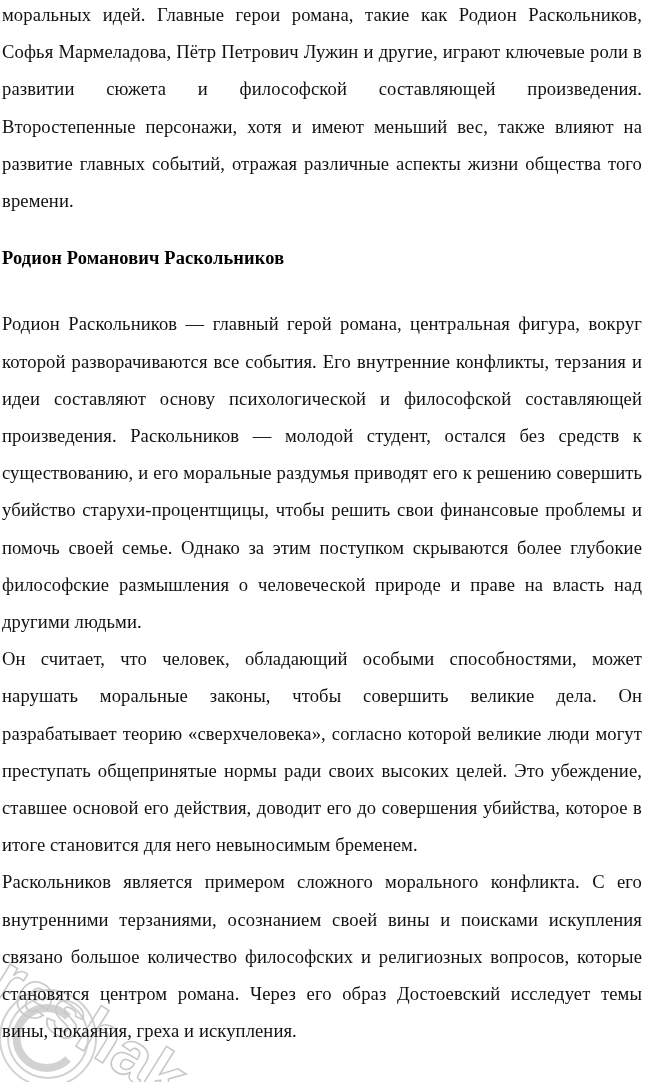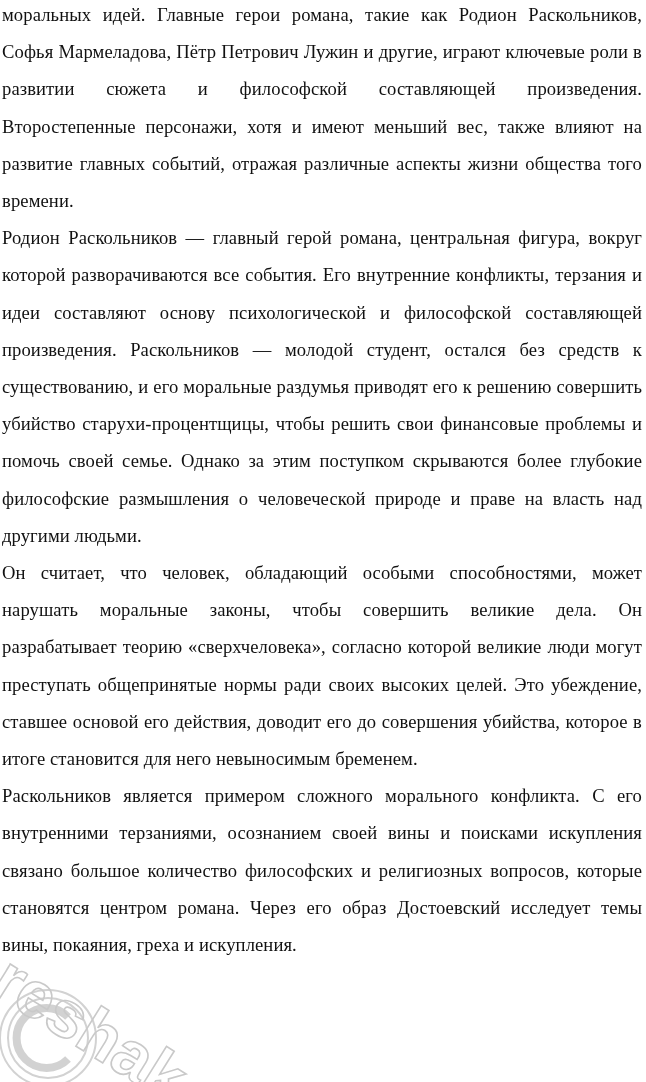--- a/index.html
+++ b/index.html
@@ -51,21 +51,21 @@
     padding: 0;
     font-size: 18.4px;
     line-height: 37.2px;
     font-weight: bold;
     text-align: left;
     color: #000000;
     letter-spacing: 0.15px;
   }
 
   h2.heading + p.para {
-    margin-top: 4px;
+    margin-top: 28px;
   }
 
   
   .doc-body > p.para:first-child {
     margin-top: -4px;
   }
 
   
   #watermark {
     position: absolute;
@@ -117,20 +117,21 @@
       <g transform="rotate(32 10 75)">
         <text class="wm-text" x="4" y="92">reshak.ru</text>
       </g>
     </svg>
   </div>
 
   <div class="doc-body">
 
     <p class="para">моральных идей. Главные герои романа, такие как Родион Раскольников, Софья Мармеладова, Пётр Петрович Лужин и другие, играют ключевые роли в развитии сюжета и философской составляющей произведения. Второстепенные персонажи, хотя и имеют меньший вес, также влияют на развитие главных событий, отражая различные аспекты жизни общества того времени.</p>
 
+    <h2 class="heading">Родион Романович Раскольников</h2>
 
     <p class="para">Родион Раскольников — главный герой романа, центральная фигура, вокруг которой разворачиваются все события. Его внутренние конфликты, терзания и идеи составляют основу психологической и философской составляющей произведения. Раскольников — молодой студент, остался без средств к существованию, и его моральные раздумья приводят его к решению совершить убийство старухи-процентщицы, чтобы решить свои финансовые проблемы и помочь своей семье. Однако за этим поступком скрываются более глубокие философские размышления о человеческой природе и праве на власть над другими людьми.</p>
 
     <p class="para">Он считает, что человек, обладающий особыми способностями, может нарушать моральные законы, чтобы совершить великие дела. Он разрабатывает теорию «сверхчеловека», согласно которой великие люди могут преступать общепринятые нормы ради своих высоких целей. Это убеждение, ставшее основой его действия, доводит его до совершения убийства, которое в итоге становится для него невыносимым бременем.</p>
 
     <p class="para">Раскольников является примером сложного морального конфликта. С его внутренними терзаниями, осознанием своей вины и поисками искупления связано большое количество философских и религиозных вопросов, которые становятся центром романа. Через его образ Достоевский исследует темы вины, покаяния, греха и искупления.</p>
 
   </div>
 </div>
 

